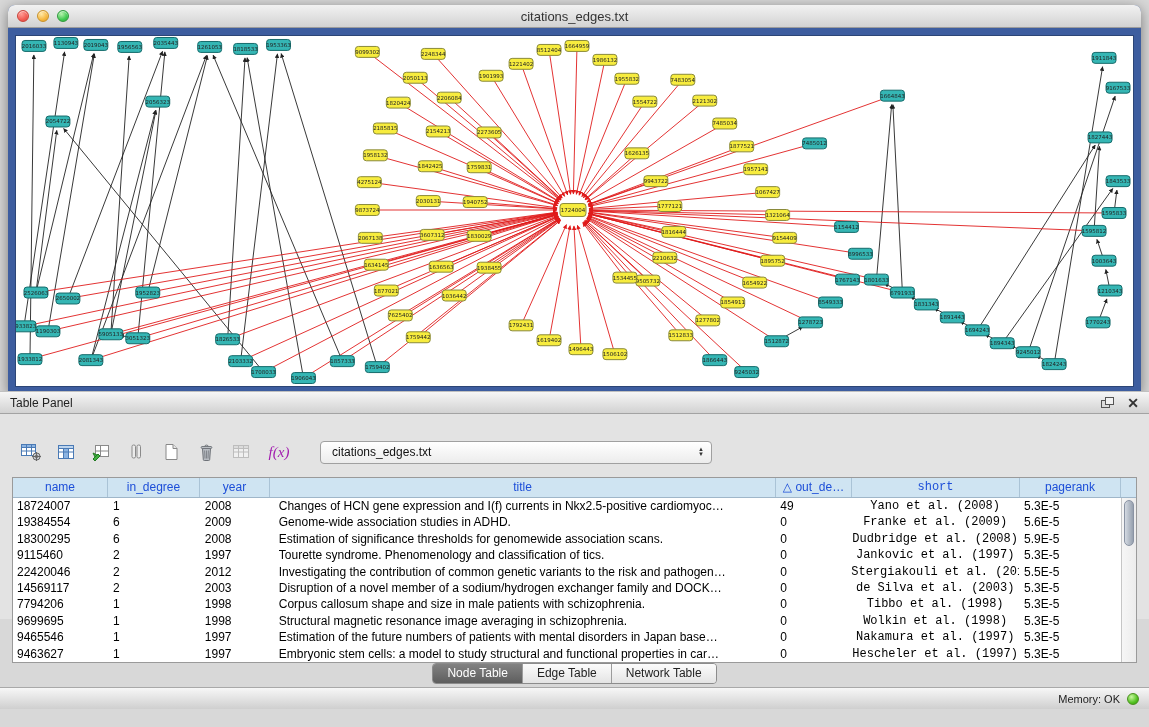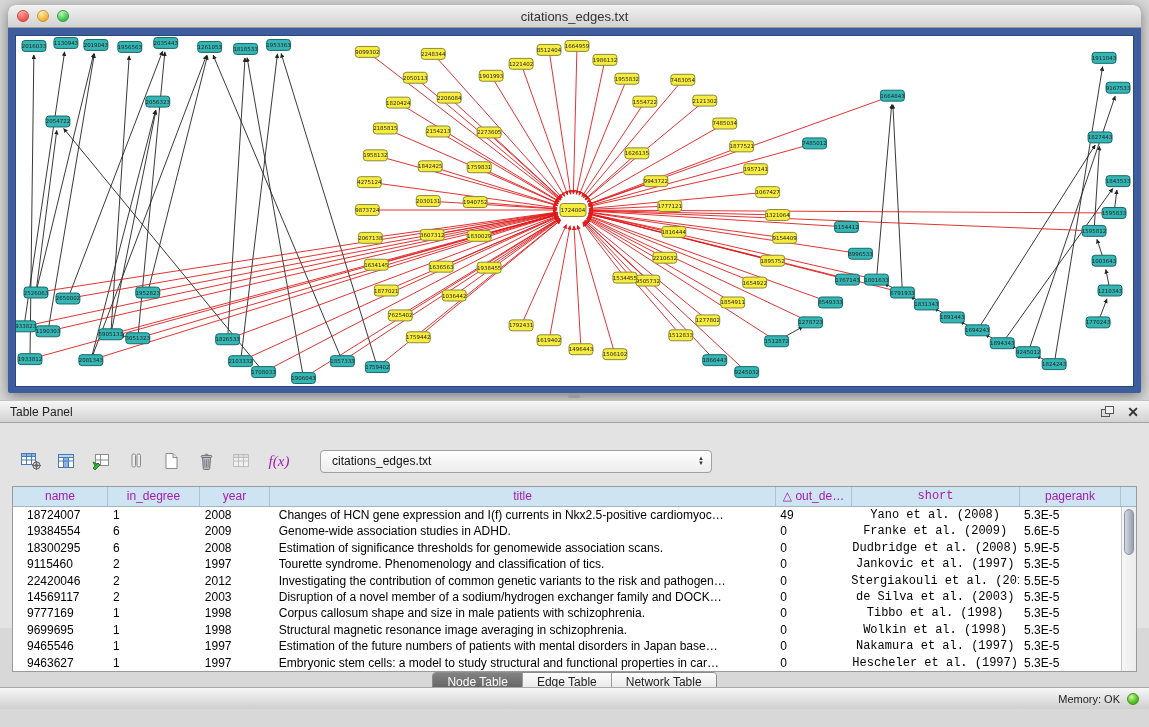--- a/index.html
+++ b/index.html
@@ -20,47 +20,47 @@
   .graph-frame { position:absolute; top:23px; left:0; right:0; bottom:0; padding:7px 7px 6px 7px; }
   .graph-canvas { width:100%; height:100%; background:#fff; position:relative; overflow:hidden; border:1px solid #2c4576; }
   .graph-canvas svg { position:absolute; left:0; top:0; width:100%; height:100%; }
   .graph-canvas svg text { font-family:"DejaVu Sans",sans-serif; }
 
   
   .splitter-handle { position:absolute; left:568px; top:394px; width:12px; height:4px;
     border-radius:2px; background:#9a9a9a; }
 
   
-  .table-panel { position:absolute; top:400px; left:0; width:1149px; height:228px; background:#e3e3e3; }
+  .table-panel { position:absolute; top:391px; left:0; width:1149px; height:228px; background:#e3e3e3; }
   .panel-header { height:23px; background:linear-gradient(#f6f6f6,#d2d2d2);
     border-top:1px solid #c0c0c0; border-bottom:1px solid #a3a3a3;
     display:flex; align-items:center; padding:0 10px; font-size:12px; color:#222; }
   .panel-header .spacer { flex:1; }
   .hdr-icon { display:flex; align-items:center; margin-left:12px; cursor:default; }
   .close-x { font-size:14px; font-weight:bold; color:#333; margin-left:12px; line-height:14px; }
 
   .toolbar { display:flex; align-items:center; gap:9px; margin:24px 0 0 18px; height:28px; }
   .tool { width:26px; height:26px; display:flex; align-items:center; justify-content:center; border-radius:4px; }
   .fx { font-family:"Liberation Serif",serif; font-style:italic; font-size:15px; color:#a21caf; }
   .combo { margin-left:16px; width:392px; height:23px; border:1px solid #a0a0a0; border-radius:4px;
     background:linear-gradient(#ffffff,#ececec); display:flex; align-items:center;
     padding:0 7px 0 11px; font-size:12px; color:#111; }
   .combo-label { flex:1; }
   .combo-arrows { display:flex; flex-direction:column; align-items:center; font-size:6px; line-height:5px; color:#333; }
 
   .table-wrap { margin:11px 12px 0 12px; height:186px; border:1px solid #9a9a9a; background:#fff; position:relative; overflow:hidden; }
   .thead { display:flex; height:20px; background:#cfe4f2; border-bottom:1px solid #9fb6c9; }
-  .th { height:19px; line-height:19px; font-size:12px; color:#a21caf; text-align:center;
+  .th { height:19px; line-height:19px; font-size:12px; color:#1d4ed8; text-align:center;
     border-right:1px solid #aac3d6; overflow:hidden; white-space:nowrap; }
   .th.filler { flex:1; border-right:none; }
   .tbody { position:absolute; top:20px; left:0; right:16px; bottom:0; overflow:hidden; }
   .tr { display:flex; height:16.4px; line-height:16.4px; background:#fff; }
   .td { font-size:12px; color:#000; white-space:nowrap; overflow:hidden; padding-left:5px; }
   .c0{width:95px;} .c1{width:92px;} .c2{width:70px;} .c3{width:506px;} .c4{width:76px;} .c5{width:168px;font-family:Liberation Mono, monospace;} .c6{width:101px;}
-  .td.c0{padding-left:14px;} .td.c3{padding-left:9px;} .td.c5{text-align:center; padding-left:0;}
+  .td.c0{padding-left:4px;} .td.c3{padding-left:9px;} .td.c5{text-align:center; padding-left:0;}
 
   .vscroll { position:absolute; top:20px; right:0; bottom:0; width:15px;
     background:linear-gradient(90deg,#f6f6f6,#ececec); border-left:1px solid #c6c6c6; }
   .vthumb { position:absolute; top:2px; left:2px; width:10px; height:46px; border-radius:6px;
     background:linear-gradient(90deg,#d4dae2,#96a0ae); border:1px solid #8a93a3; }
 
   .tabs { display:flex; justify-content:center; margin-top:0; }
   .tabset { display:inline-flex; border:1px solid #8c8c8c; border-radius:4px; overflow:hidden; }
   .tab { padding:0 14px; font-size:12px; height:19px; line-height:19px;
     border-right:1px solid #9c9c9c; background:linear-gradient(#fcfcfc,#e4e4e4); color:#222; }
@@ -814,21 +814,21 @@
           <div class="tr">
             <div class="td c0">14569117</div>
             <div class="td c1">2</div>
             <div class="td c2">2003</div>
             <div class="td c3">Disruption of a novel member of a sodium/hydrogen exchanger family and DOCK…</div>
             <div class="td c4">0</div>
             <div class="td c5">de Silva et al. (2003)</div>
             <div class="td c6">5.3E-5</div>
           </div>
           <div class="tr">
-            <div class="td c0">9777169</div>
+            <div class="td c0">7794206</div>
             <div class="td c1">1</div>
             <div class="td c2">1998</div>
             <div class="td c3">Corpus callosum shape and size in male patients with schizophrenia.</div>
             <div class="td c4">0</div>
             <div class="td c5">Tibbo et al. (1998)</div>
             <div class="td c6">5.3E-5</div>
           </div>
           <div class="tr">
             <div class="td c0">9699695</div>
             <div class="td c1">1</div>

